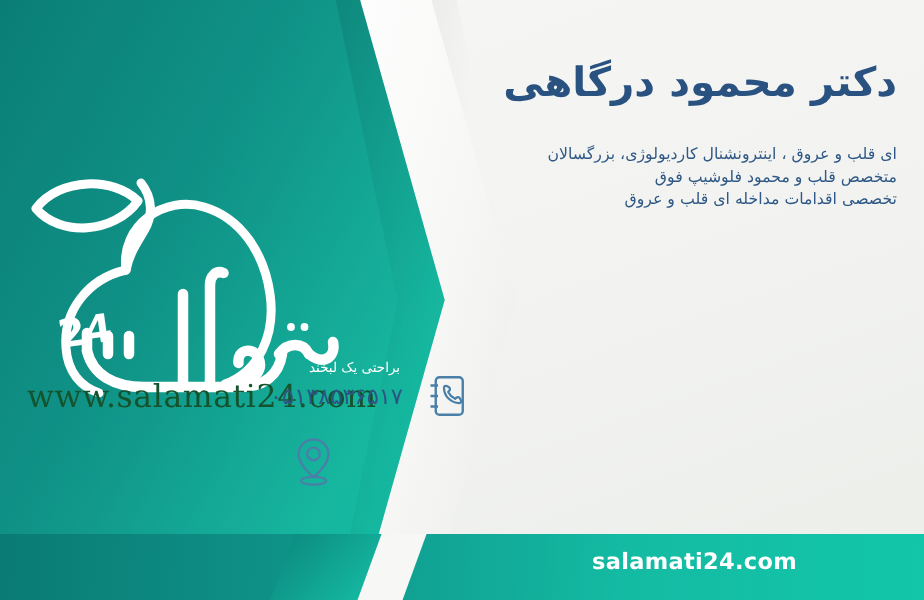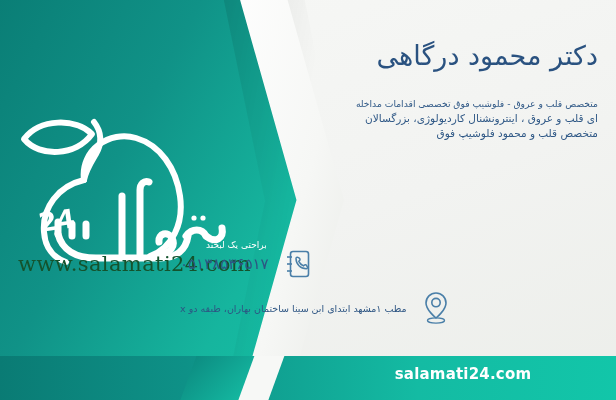--- a/index.html
+++ b/index.html
@@ -135,21 +135,21 @@
   
   .doctor-name {
     position: absolute;
     right: 18px;
     top: 40px;
     width: 420px;
     text-align: right;
     direction: rtl;
     color: #2a5280;
     font-size: 27px;
-    font-weight: normal;
+    font-weight: bold;
     font-family: "DejaVu Sans", sans-serif;
   }
   .specialties {
     position: absolute;
     right: 18px;
     top: 96px;
     width: 400px;
     text-align: right;
     direction: rtl;
     color: #2f5886;
@@ -243,23 +243,23 @@
       </g>
 
       <text x="196" y="144" text-anchor="end" direction="rtl" font-family="DejaVu Sans, sans-serif" font-size="9" fill="#ffffff">براحتی یک لبخند</text>
     </svg>
     <div class="logo-url">www.salamati24.com</div>
   </div>
 
   <div class="doctor-name">دکتر محمود درگاهی</div>
 
   <div class="specialties">
-    <span class="ln sm">متخصص قلب و عروق - فلوشیپ فوق تخصصی اقدامات مداخله</span>
     <span class="ln">ای قلب و عروق ، اینترونشنال کاردیولوژی، بزرگسالان</span>
     <span class="ln">متخصص قلب و محمود فلوشیپ فوق</span>
+    <span class="ln">تخصصی اقدامات مداخله ای قلب و عروق</span>
   </div>
 
   <div class="contact-row row-phone">
     <span class="ic">
       <svg width="26" height="30" viewBox="0 0 26 30">
         <rect x="5.5" y="2.5" width="18" height="25" rx="2.5" fill="none" stroke="#4a7fa8" stroke-width="1.6"></rect>
         <line x1="2" y1="8" x2="7" y2="8" stroke="#4a7fa8" stroke-width="1.6"></line>
         <line x1="2" y1="15" x2="7" y2="15" stroke="#4a7fa8" stroke-width="1.6"></line>
         <line x1="2" y1="22" x2="7" y2="22" stroke="#4a7fa8" stroke-width="1.6"></line>
         <path d="M11 9.5 c0-1 1-1.6 1.9-1.1 l1.4 .8 c.8 .5 .9 1.5 .3 2.2 l-.8 .9
@@ -271,21 +271,20 @@
   </div>
 
   <div class="contact-row row-addr">
     <span class="ic">
       <svg width="28" height="34" viewBox="0 0 28 34">
         <path d="M14 2 C8.5 2 4 6.4 4 11.9 C4 19 14 27 14 27 C14 27 24 19 24 11.9 C24 6.4 19.5 2 14 2 Z" fill="none" stroke="#4a7fa8" stroke-width="1.6"></path>
         <circle cx="14" cy="11.6" r="4.2" fill="none" stroke="#4a7fa8" stroke-width="1.6"></circle>
         <ellipse cx="14" cy="29.5" rx="8.5" ry="2.6" fill="none" stroke="#4a7fa8" stroke-width="1.4"></ellipse>
       </svg>
     </span>
-    <span class="addr-txt">مطب ۱مشهد ابتدای ابن سینا ساختمان بهاران، طبقه دو x</span>
   </div>
 
   <div class="bottom-bar">
     <div class="slash-dark"></div>
     <div class="slash-white"></div>
     <div class="site-bottom">salamati24.com</div>
   </div>
 
 </div>
 

